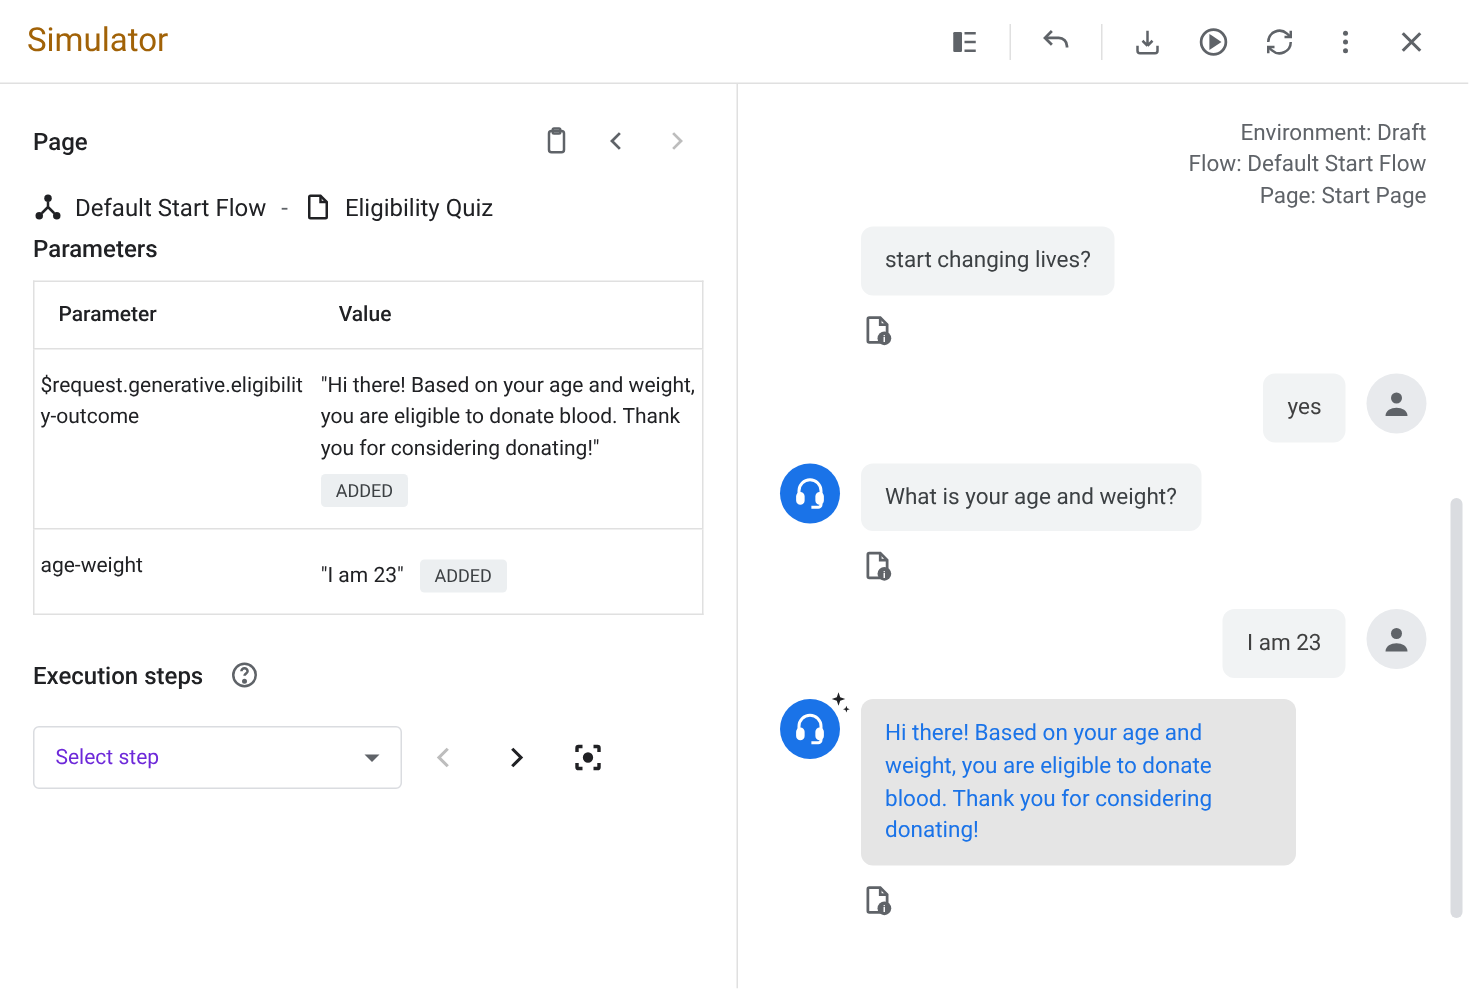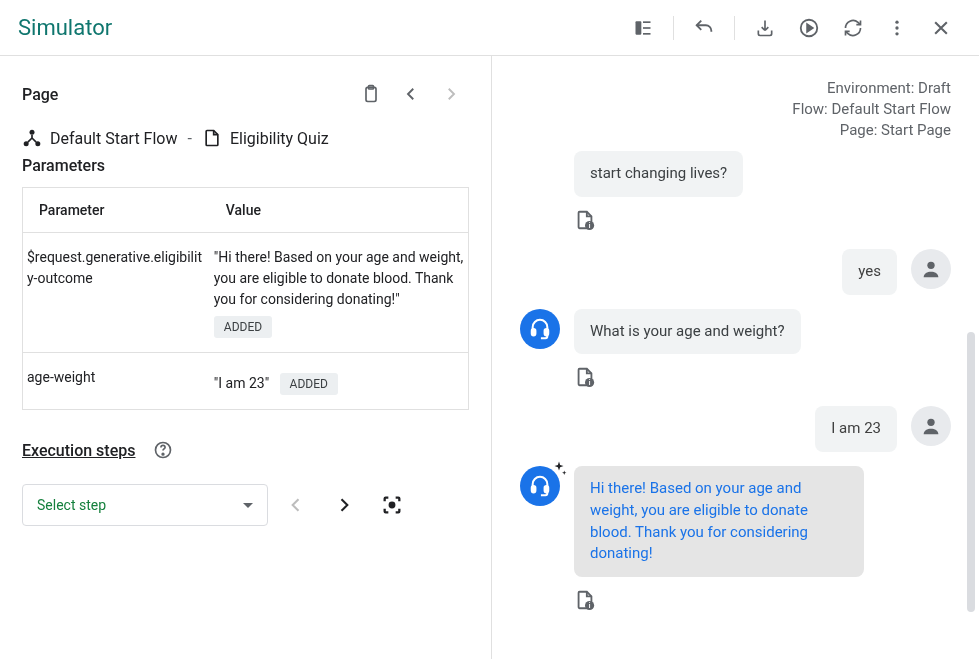--- a/index.html
+++ b/index.html
@@ -15,21 +15,21 @@
       display: flex;
       align-items: center;
       justify-content: space-between;
       padding: 12px 18px;
       border-bottom: 1px solid #e0e0e0;
       height: 56px;
     }
     .header-title {
       font-size: 22px;
       font-weight: 400;
-      color: #0f766e;
+      color: #a16207;
     }
     .header-tools {
       display: flex;
       align-items: center;
       gap: 4px;
     }
     .tool-btn {
       width: 40px;
       height: 40px;
       display: flex;
@@ -146,34 +146,33 @@
     .exec-row {
       display: flex;
       align-items: center;
       gap: 10px;
       margin-top: 22px;
       margin-bottom: 16px;
     }
     .exec-title {
       font-size: 16px;
       font-weight: 500;
-      text-decoration: underline;
     }
     .step-controls {
       display: flex;
       align-items: center;
       gap: 8px;
     }
     .select-step {
       width: 246px;
       border: 1px solid #dadce0;
       border-radius: 4px;
       padding: 12px 14px;
       font-size: 14px;
-      color: #15803d;
+      color: #6d28d9;
       display: flex;
       align-items: center;
       justify-content: space-between;
       cursor: pointer;
     }
     .chev-down {
       width: 0; height: 0;
       border-left: 5px solid transparent;
       border-right: 5px solid transparent;
       border-top: 5px solid #5f6368;

